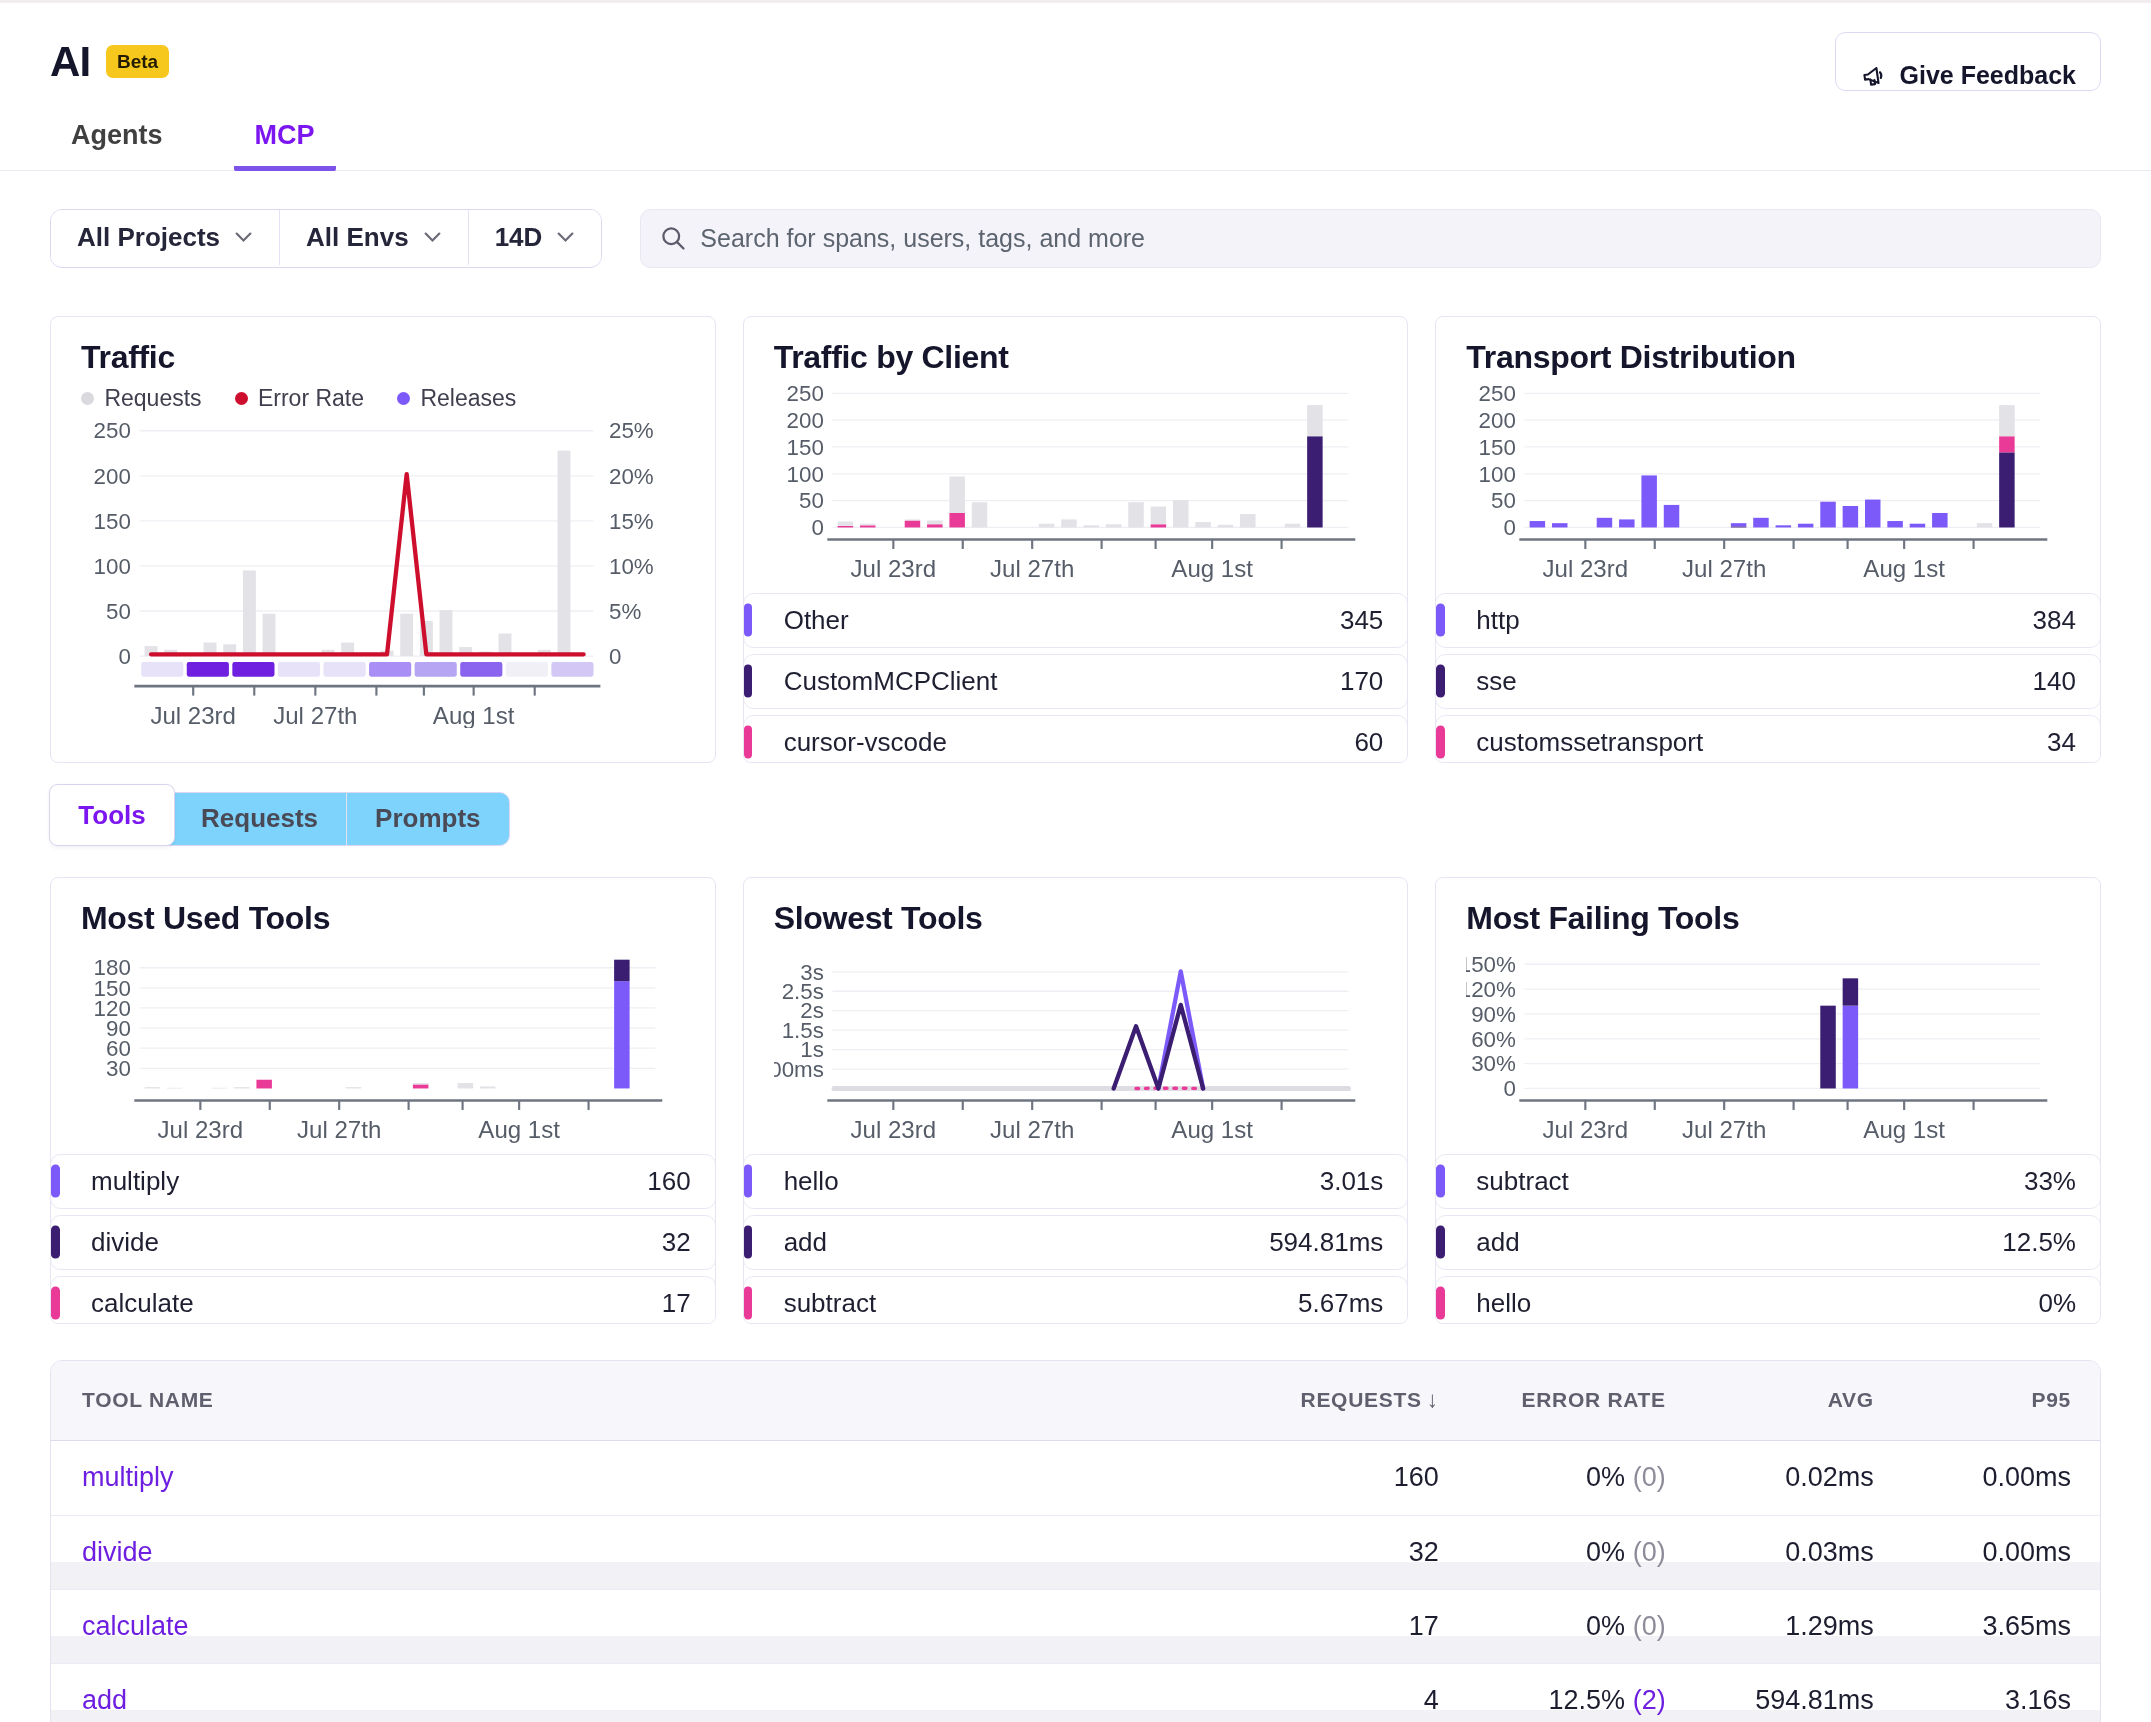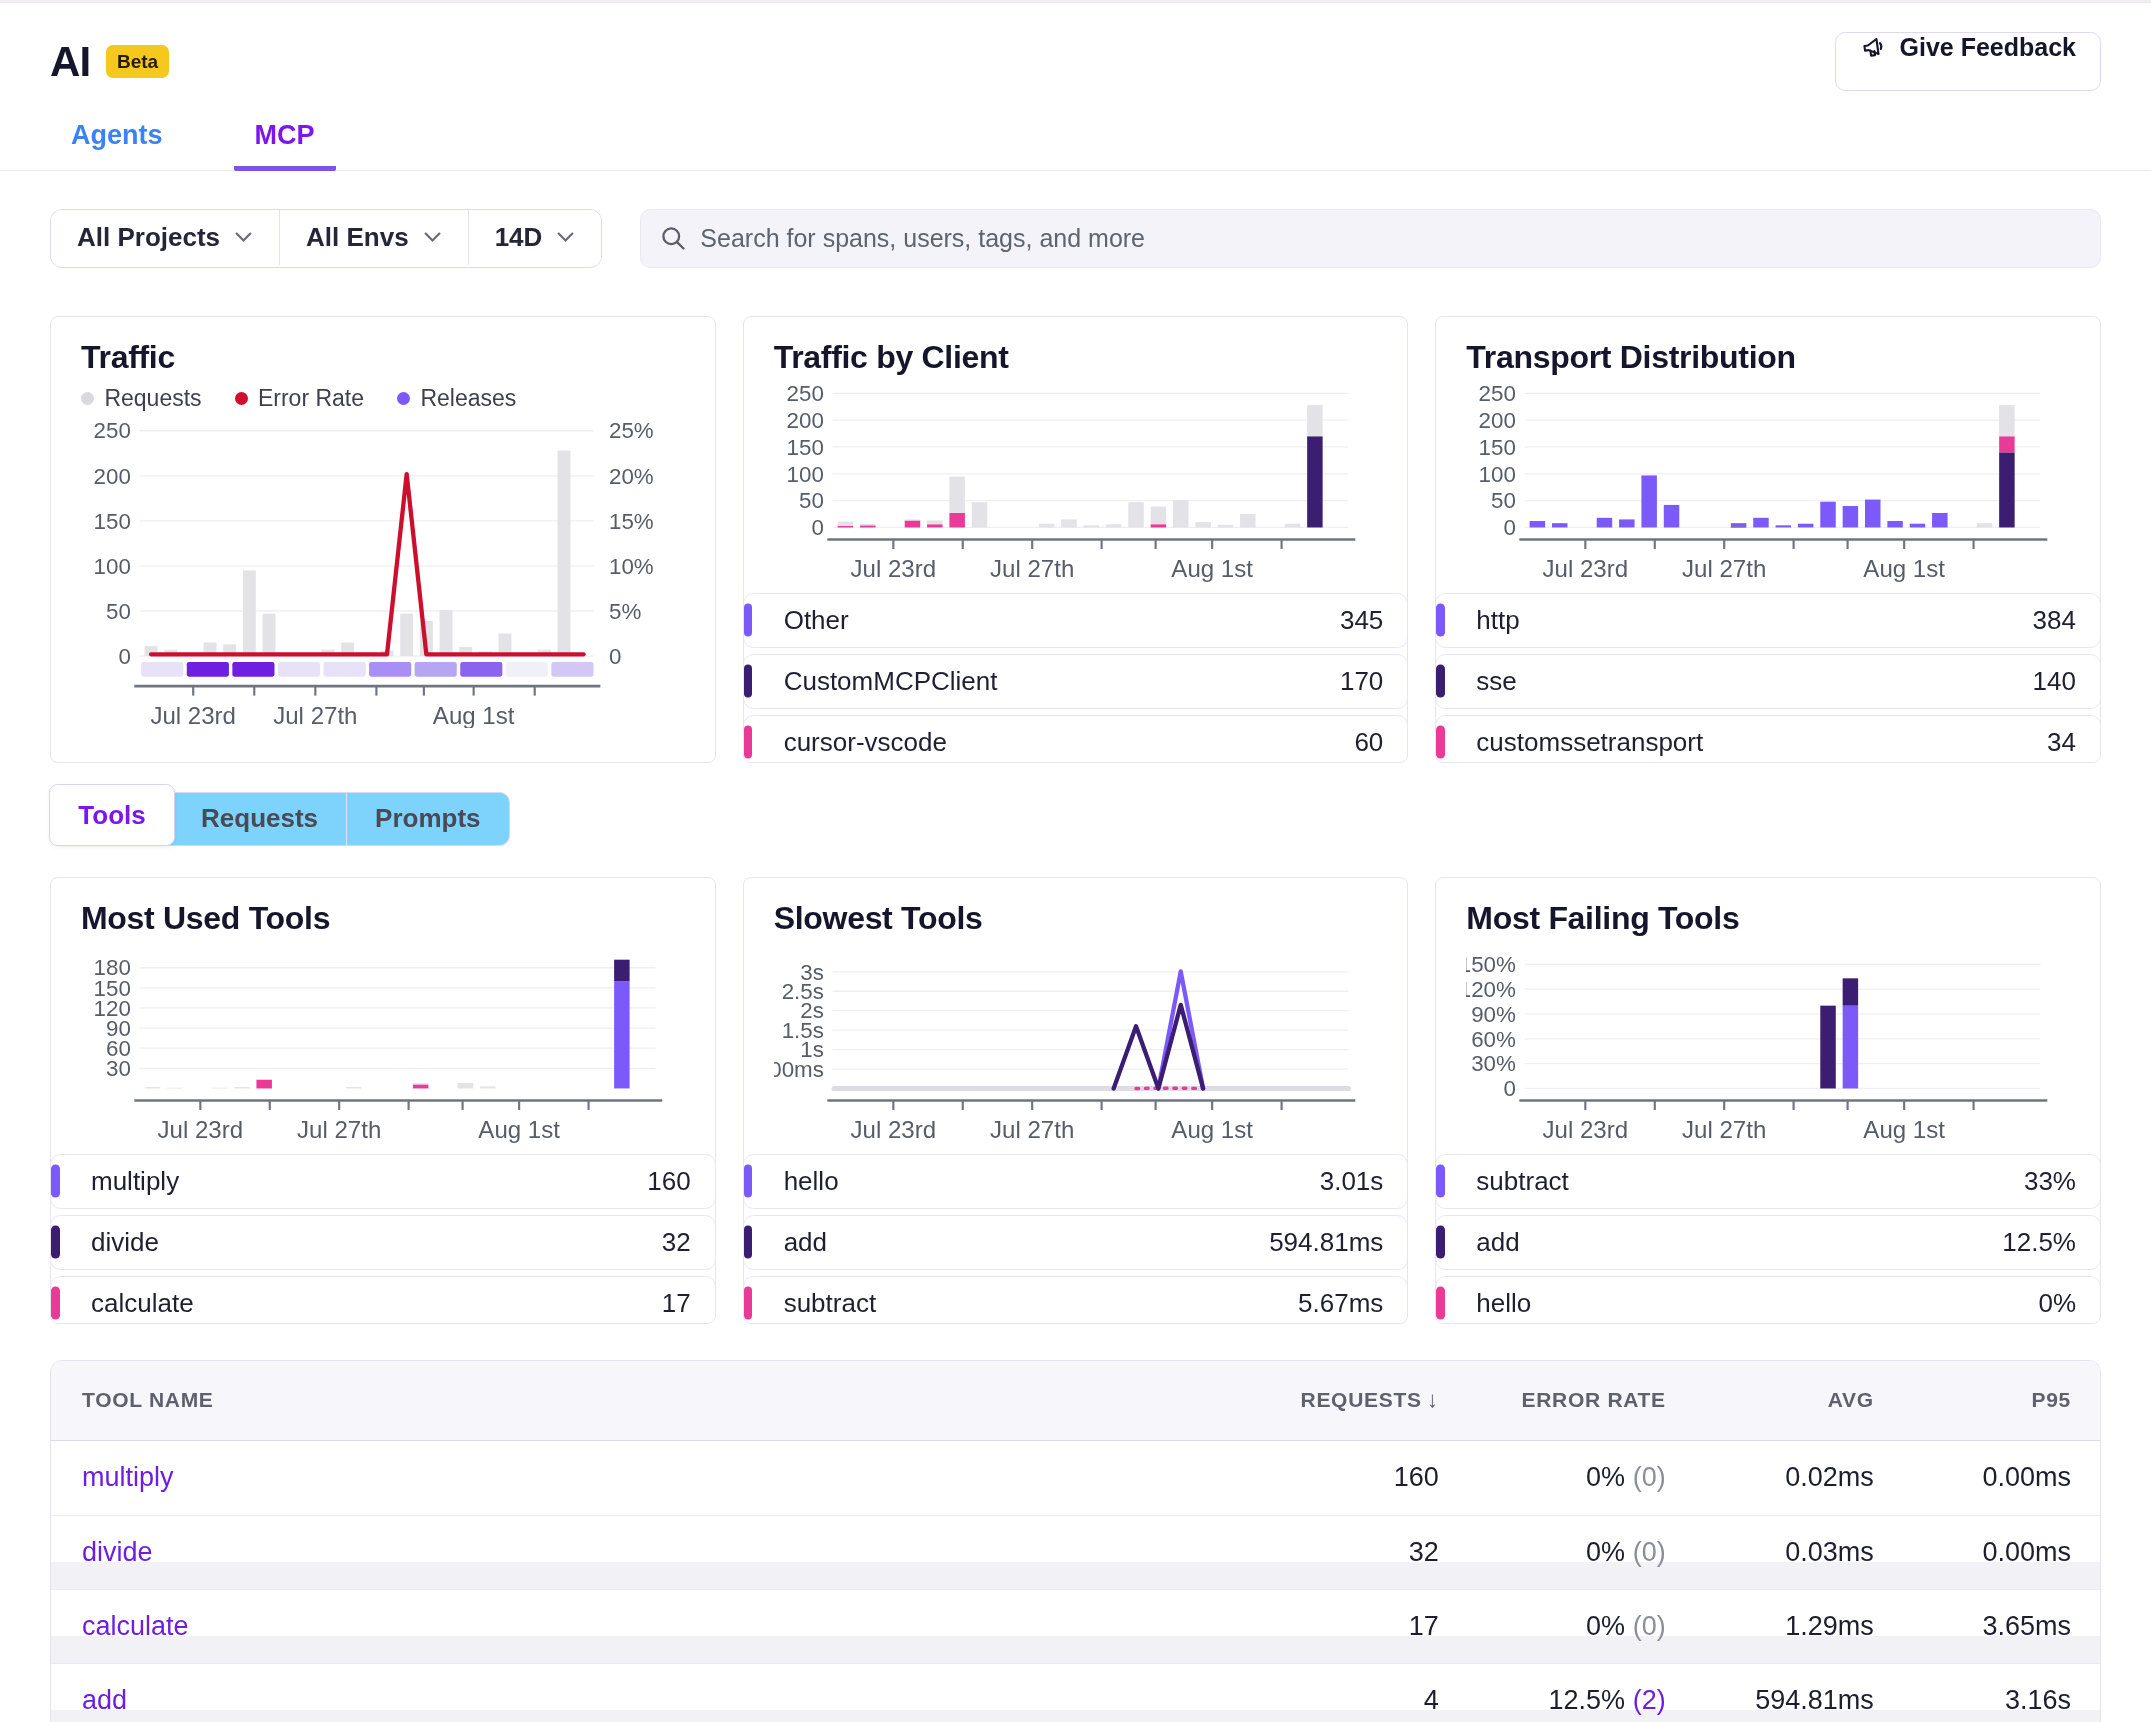--- a/index.html
+++ b/index.html
@@ -10,29 +10,29 @@
     font-family:"Liberation Sans", sans-serif; color:#1d1d30;
   }
   .wrap { padding:0 50px; }
 
   
   .topbar { display:flex; justify-content:space-between; align-items:center; margin-top:28px; height:61px; }
   .brand { display:flex; align-items:center; gap:15.6px; }
   .logo { font-size:42px; font-weight:800; letter-spacing:-0.9px; color:#15152b; }
   .beta { background:#f6c81d; color:#231c00; font-size:19px; font-weight:800; padding:5.2px 11.2px; border-radius:7px; }
   .feedback-btn {
-    display:flex; align-items:flex-start; gap:12px; height:59px; padding:0 24px;
+    display:flex; align-items:flex-end; gap:12px; height:59px; padding:0 24px;
     background:#fff; border:1.7px solid #ddd7f1; border-radius:10.4px;
     font-family:inherit; font-size:25px; font-weight:700; color:#15152b; cursor:pointer;
   }
 
   
   .navline { border-bottom:1.7px solid #e9e8f0; margin-top:22.5px; }
   .navtabs { display:flex; gap:50px; padding:0 50px; }
-  .navtab { display:inline-block; padding:5.2px 21px 15.6px; font-size:27px; font-weight:600; color:#3b82f6;
+  .navtab { display:inline-block; padding:5.2px 21px 15.6px; font-size:27px; font-weight:600; color:#404040;
     border-bottom:5.2px solid transparent; margin-bottom:-1.7px; border-radius:2.6px; cursor:pointer; }
   .navtab.active { color:#7b16f0; font-weight:700; border-bottom-color:#7c52e8; }
 
   
   .filters { display:flex; gap:38px; margin-top:38px; }
   .seg { display:inline-flex; border:1.7px solid #ddd7f1; border-radius:12px; overflow:hidden; background:#fff; flex:none; }
   .seg button { display:flex; align-items:center; gap:14px; padding:0 26px; height:55px; background:#fff; border:none;
     border-right:1.7px solid #e6e1f4; font-family:inherit; font-size:26px; font-weight:700; color:#26263a; cursor:pointer; }
   .seg button:last-child { border-right:none; }
   .search { flex:1; position:relative; }

